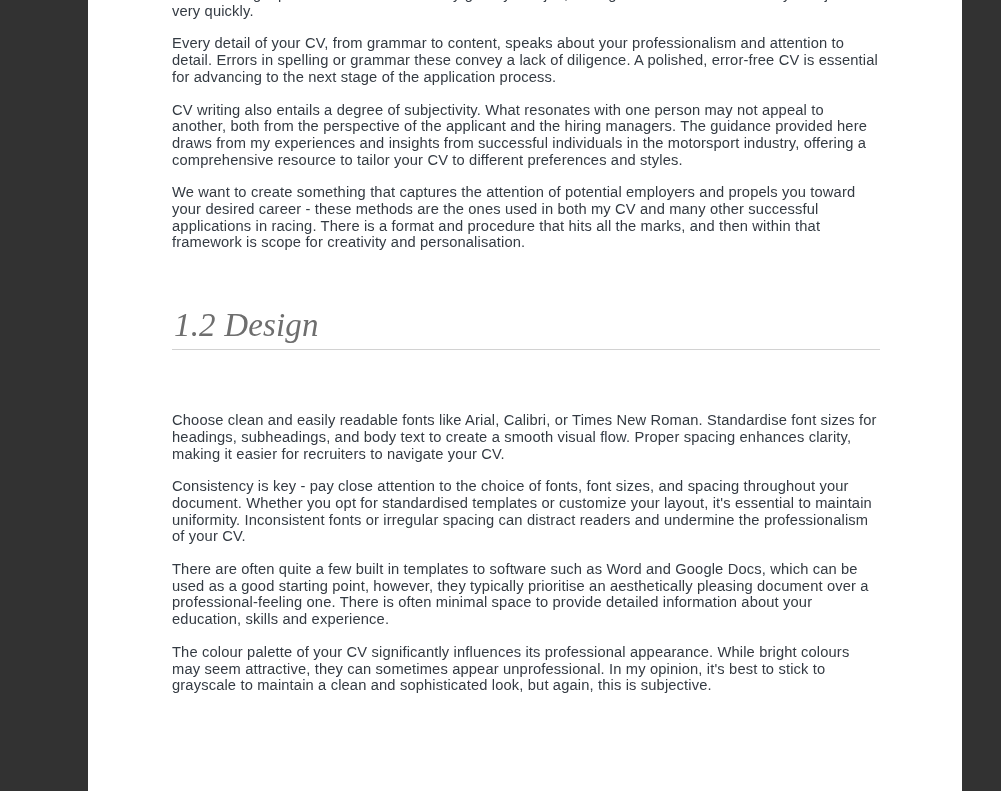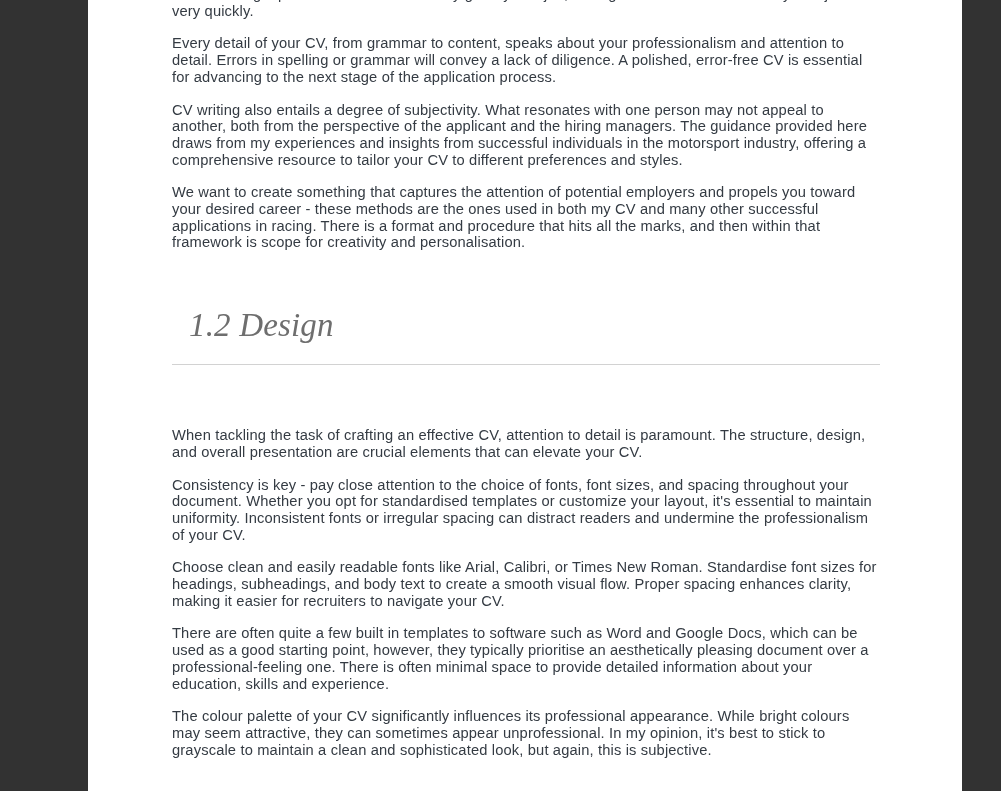--- a/index.html
+++ b/index.html
@@ -52,21 +52,21 @@
   }
 
   
   .section-heading-block {
     margin-top: 54px;
     margin-bottom: 0;
     width: 708px;
   }
 
   h2.section-heading {
-    margin: 15px;
+    margin: 0;
     padding: 0 0 4px 2px;
     font-family: "Liberation Serif", "DejaVu Serif", serif;
     font-style: italic;
     font-weight: normal;
     font-size: 33px;
     line-height: 40px;
     color: #6e6e6e;
     letter-spacing: 0.005em;
   }
 
@@ -91,36 +91,35 @@
 
   <div id="left-gutter" style="position:absolute;left:0;top:0;width:88px;height:791px;background:#323232;"></div>
 
   <div id="right-gutter" style="position:absolute;left:962px;top:0;width:39px;height:791px;background:#323232;"></div>
 
   <div id="page-sheet">
     <div id="page-content">
 
       <div class="para-group">
         <p class="body-para">Whilst having a perfect CV doesn't instantly grant you a job, having a bad one will often see you rejected very quickly.</p>
-        <p class="body-para">Every detail of your CV, from grammar to content, speaks about your professionalism and attention to detail. Errors in spelling or grammar will convey a lack of diligence. A polished, error-free CV is essential for advancing to the next stage of the application process.</p>
+        <p class="body-para">Every detail of your CV, from grammar to content, speaks about your professionalism and attention to detail. Errors in spelling or grammar these convey a lack of diligence. A polished, error-free CV is essential for advancing to the next stage of the application process.</p>
         <p class="body-para">CV writing also entails a degree of subjectivity. What resonates with one person may not appeal to another, both from the perspective of the applicant and the hiring managers. The guidance provided here draws from my experiences and insights from successful individuals in the motorsport industry, offering a comprehensive resource to tailor your CV to different preferences and styles.</p>
         <p class="body-para">We want to create something that captures the attention of potential employers and propels you toward your desired career - these methods are the ones used in both my CV and many other successful applications in racing. There is a format and procedure that hits all the marks, and then within that framework is scope for creativity and personalisation.</p>
       </div>
 
       <div class="section-heading-block">
         <h2 class="section-heading">1.2 Design</h2>
         <div class="heading-rule"></div>
       </div>
 
       <div class="post-heading-gap"></div>
 
       <div class="para-group">
-        <p class="body-para">When tackling the task of crafting an effective CV, attention to detail is paramount. The structure, design, and overall presentation are crucial elements that can elevate your CV.</p>
+        <p class="body-para">Choose clean and easily readable fonts like Arial, Calibri, or Times New Roman. Standardise font sizes for headings, subheadings, and body text to create a smooth visual flow. Proper spacing enhances clarity, making it easier for recruiters to navigate your CV.</p>
         <p class="body-para">Consistency is key - pay close attention to the choice of fonts, font sizes, and spacing throughout your document. Whether you opt for standardised templates or customize your layout, it's essential to maintain uniformity. Inconsistent fonts or irregular spacing can distract readers and undermine the professionalism of your CV.</p>
-        <p class="body-para">Choose clean and easily readable fonts like Arial, Calibri, or Times New Roman. Standardise font sizes for headings, subheadings, and body text to create a smooth visual flow. Proper spacing enhances clarity, making it easier for recruiters to navigate your CV.</p>
         <p class="body-para">There are often quite a few built in templates to software such as Word and Google Docs, which can be used as a good starting point, however, they typically prioritise an aesthetically pleasing document over a professional-feeling one. There is often minimal space to provide detailed information about your education, skills and experience.</p>
         <p class="body-para">The colour palette of your CV significantly influences its professional appearance. While bright colours may seem attractive, they can sometimes appear unprofessional. In my opinion, it's best to stick to grayscale to maintain a clean and sophisticated look, but again, this is subjective.</p>
       </div>
 
     </div>
   </div>
 
 </div>
 
 </body></html>

